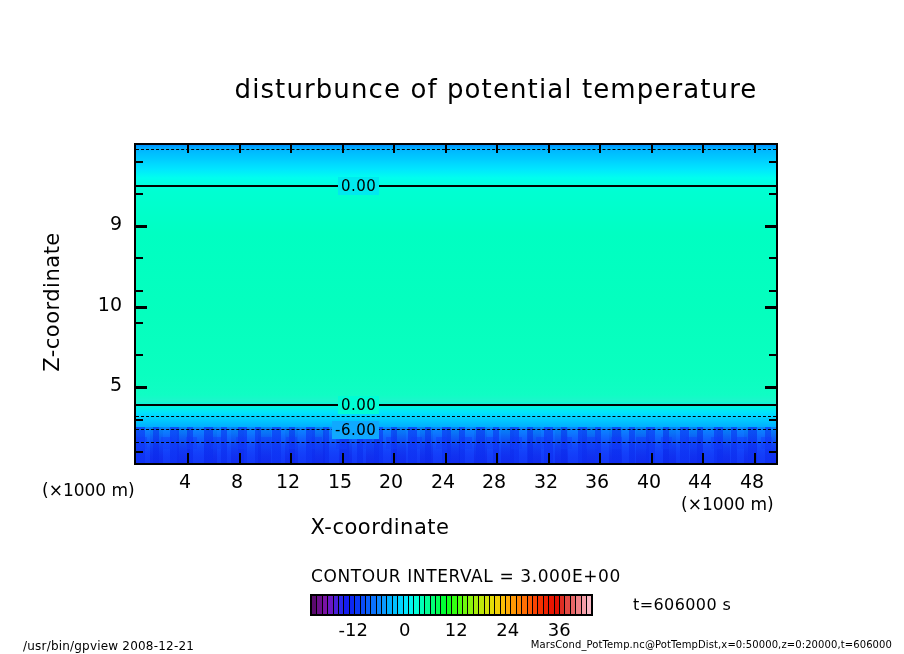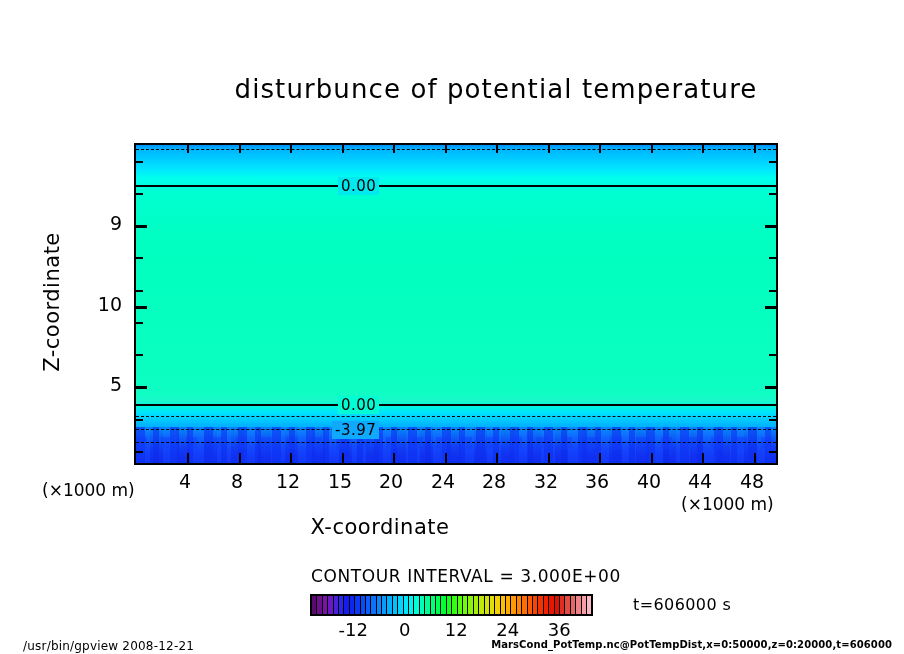--- a/index.html
+++ b/index.html
@@ -271,21 +271,20 @@
     font-size: 12px;
     letter-spacing: 0.2px;
   }
   #footer-right {
     position: absolute;
     right: 12px;
     top: 639px;
     font-size: 10px;
     letter-spacing: 0.1px;
     text-align: right;
-    font-weight: bold;
   }
 </style>
 </head>
 <body>
 
 <div class="abs" id="plot-title">disturbunce of potential temperature</div>
 
 <div class="abs" id="plot-frame">
   <div id="contour-fill"></div>
   <div id="contour-noise"></div>
@@ -293,21 +292,21 @@
 
   <div class="contour-dashed" style="top:4px"></div>
   <div class="contour-solid" style="top:40px"></div>
   <div class="contour-solid" style="top:259px"></div>
   <div class="contour-dashed" style="top:271px"></div>
   <div class="contour-dashed" style="top:284px"></div>
   <div class="contour-dashed" style="top:297px"></div>
 
   <div class="contour-label" style="left:202px; top:32px; background:#00e9ef;">0.00</div>
   <div class="contour-label" style="left:202px; top:251px; background:#00fdd4;">0.00</div>
-  <div class="contour-label" style="left:196px; top:276px; background:#0fa9ff;">-3.97</div>
+  <div class="contour-label" style="left:196px; top:276px; background:#0fa9ff;">-6.00</div>
 
   <div class="tick-top" style="left:51px"></div>
   <div class="tick-top" style="left:103px"></div>
   <div class="tick-top" style="left:154px"></div>
   <div class="tick-top" style="left:206px"></div>
   <div class="tick-top" style="left:257px"></div>
   <div class="tick-top" style="left:309px"></div>
   <div class="tick-top" style="left:360px"></div>
   <div class="tick-top" style="left:412px"></div>
   <div class="tick-top" style="left:463px"></div>

